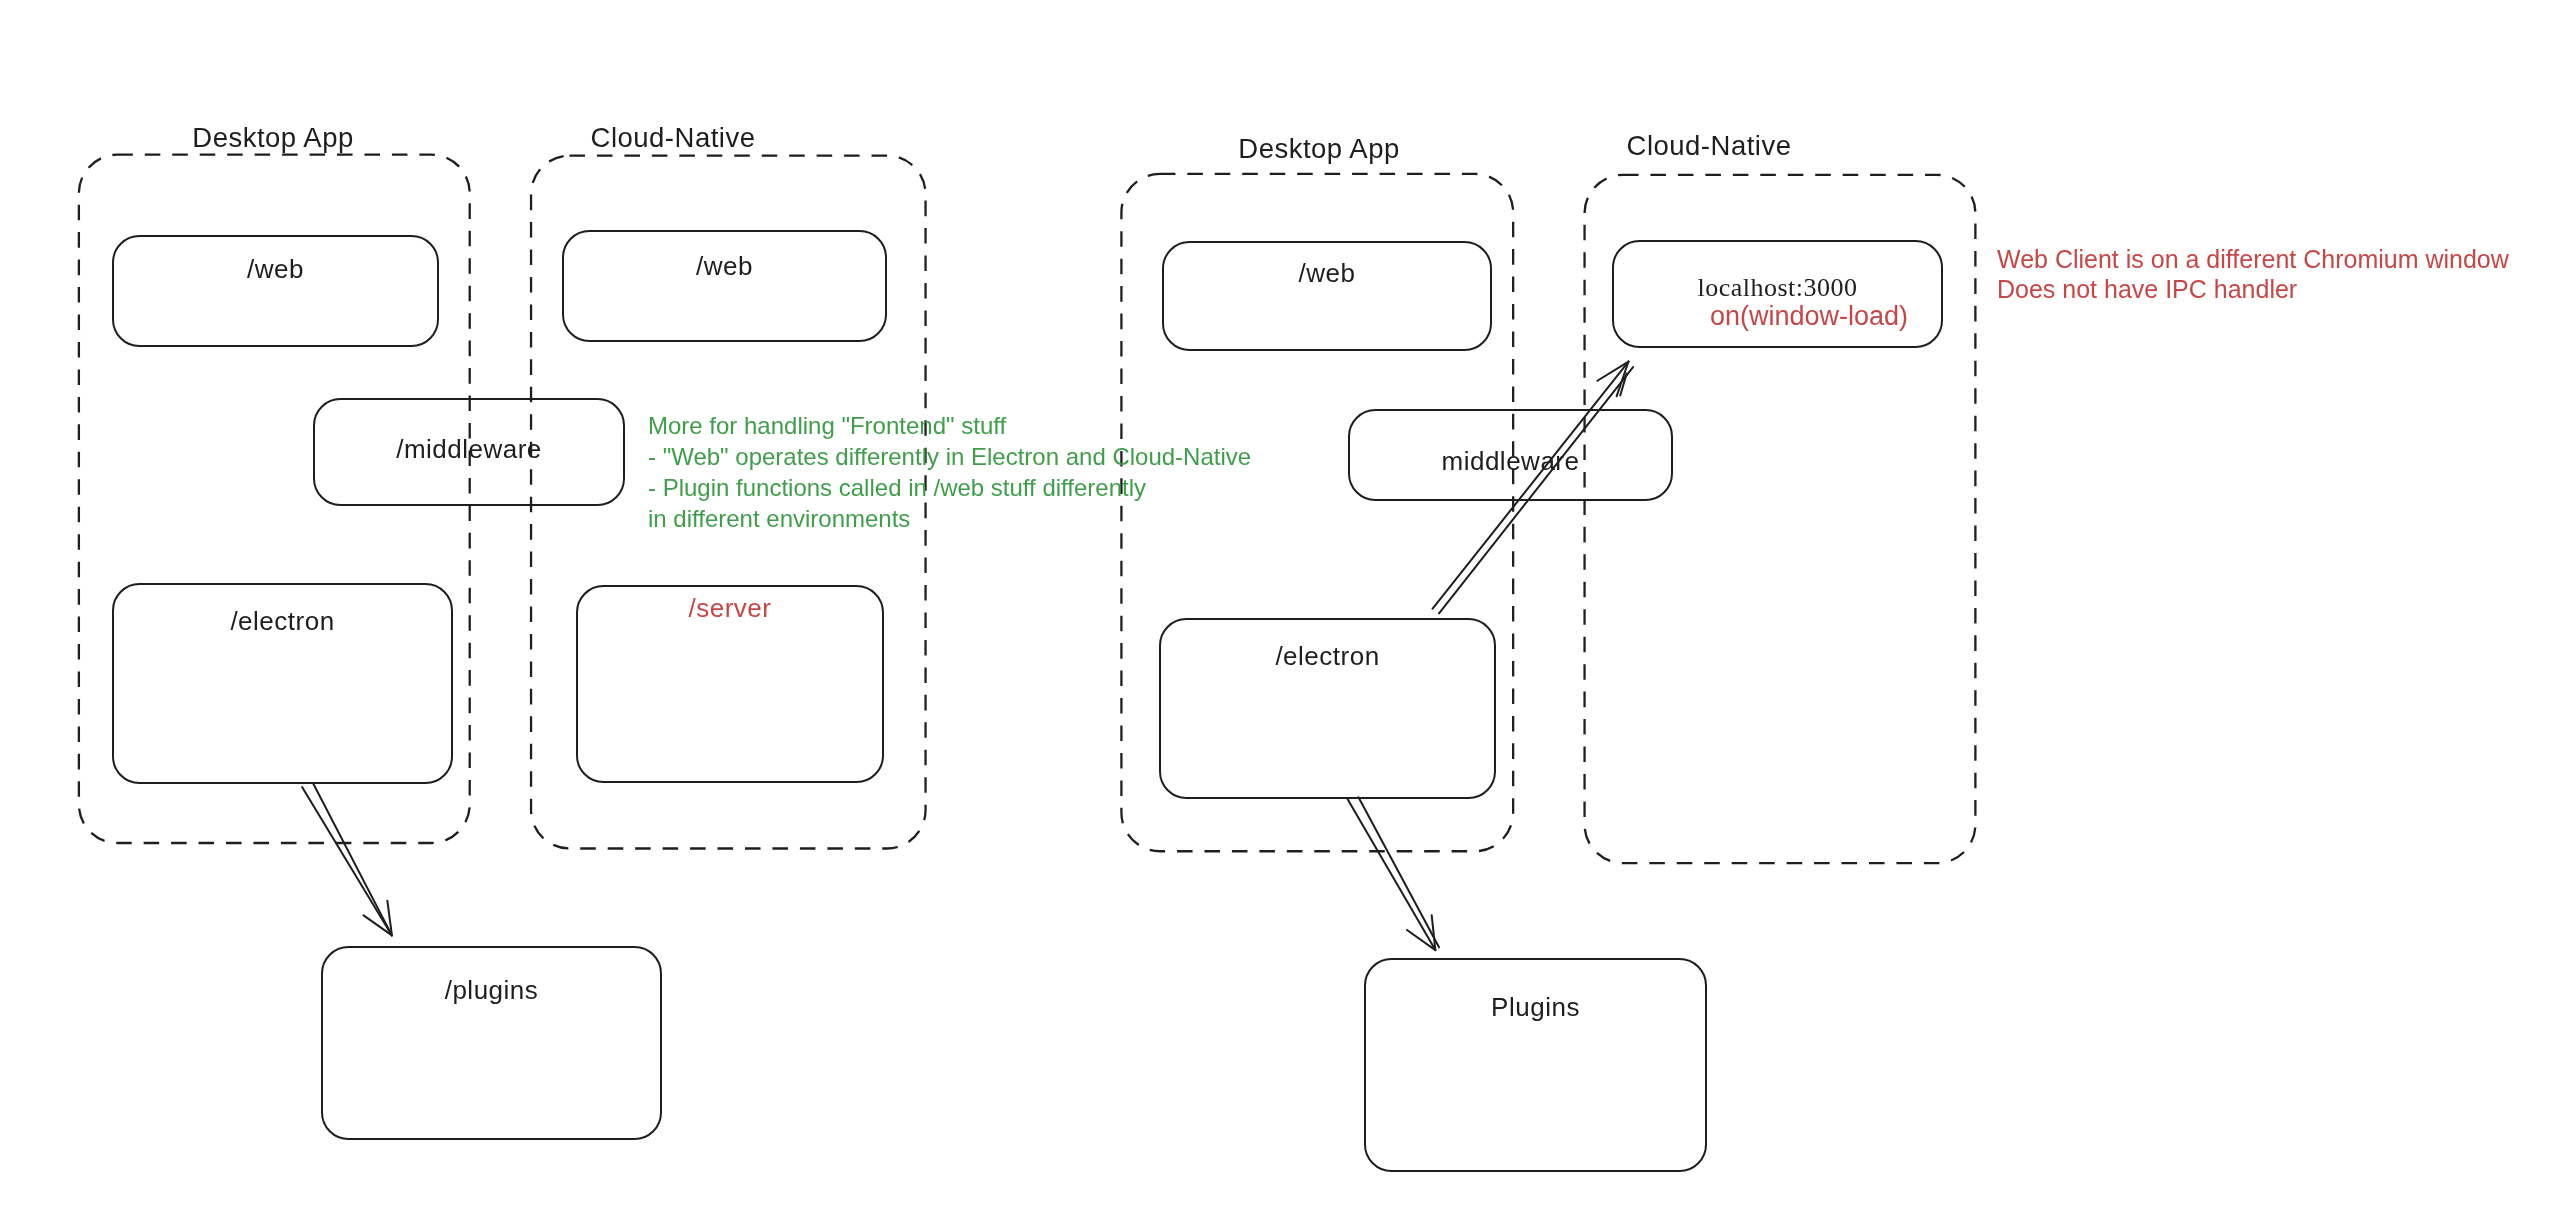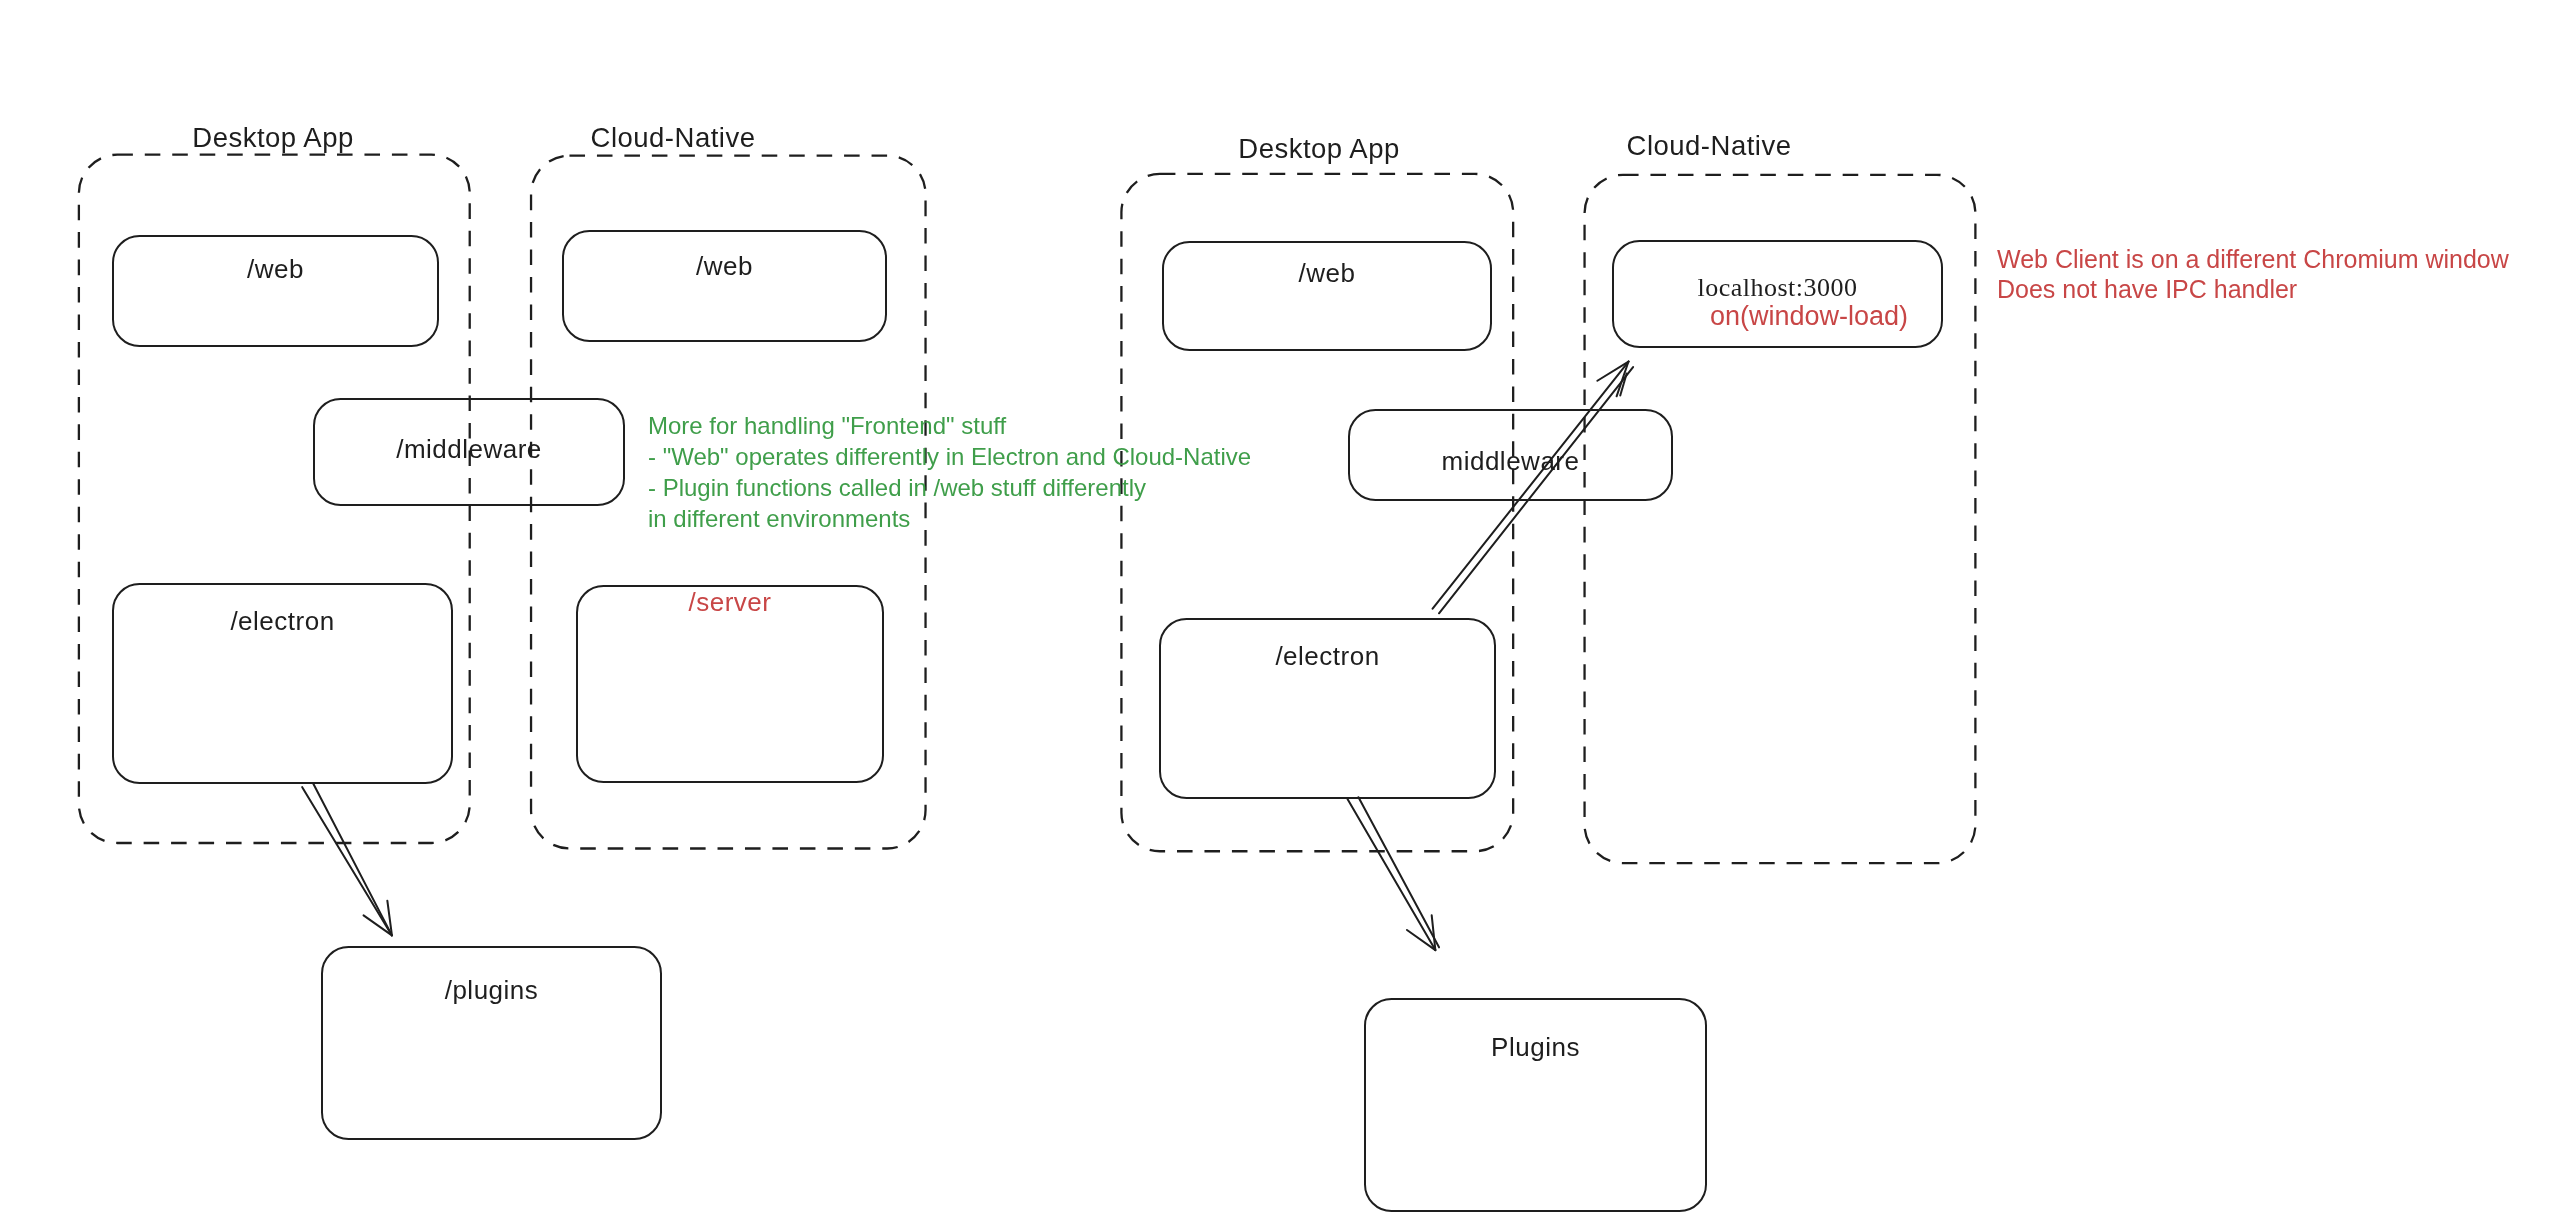--- a/index.html
+++ b/index.html
@@ -104,21 +104,21 @@
 
   <div class="box" style="left:112px;top:583px;width:341px;height:201px;">
     <span class="lbl" style="padding-top:22px;">/electron</span>
   </div>
 
   <div class="box" style="left:562px;top:230px;width:325px;height:112px;">
     <span class="lbl" style="padding-top:20px;">/web</span>
   </div>
 
   <div class="box" style="left:576px;top:585px;width:308px;height:198px;">
-    <span class="lbl red-text" style="padding-top:1px;">/server</span>
+    <span class="lbl red-text" style="padding-top:1px;margin-top:6px;">/server</span>
   </div>
 
   <div class="box" style="left:321px;top:946px;width:341px;height:194px;">
     <span class="lbl" style="padding-top:27.5px;">/plugins</span>
   </div>
 
   <div class="note note-green" style="left:648px;top:410px;">
     <div>More for handling "Frontend" stuff</div>
     <div>- "Web" operates differently in Electron and Cloud-Native</div>
     <div>- Plugin functions called in /web stuff differently</div>
@@ -135,21 +135,21 @@
 
   <div class="box" style="left:1159px;top:618px;width:337px;height:181px;">
     <span class="lbl" style="padding-top:22px;">/electron</span>
   </div>
 
   <div class="box" style="left:1612px;top:240px;width:331px;height:108px;">
     <span class="lbl" style="padding-top:31px;font-family:Liberation Serif, serif;">localhost:3000</span>
     <span class="sublbl red-text">on(window-load)</span>
   </div>
 
-  <div class="box" style="left:1364px;top:998px;width:343px;height:214px;">
+  <div class="box" style="left:1364px;top:958px;width:343px;height:214px;">
     <span class="lbl" style="padding-top:33px;">Plugins</span>
   </div>
 
   <div class="note note-red" style="left:1997px;top:244px;">
     <div>Web Client is on a different Chromium window</div>
     <div>Does not have IPC handler</div>
   </div>
 
 </div>
 

